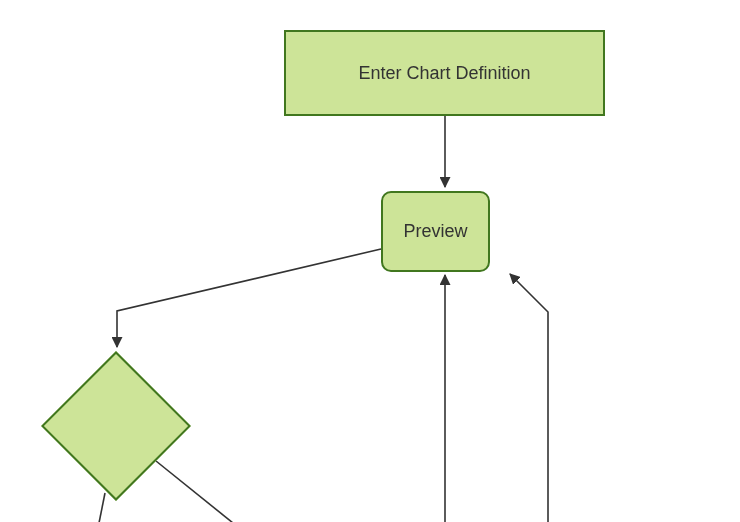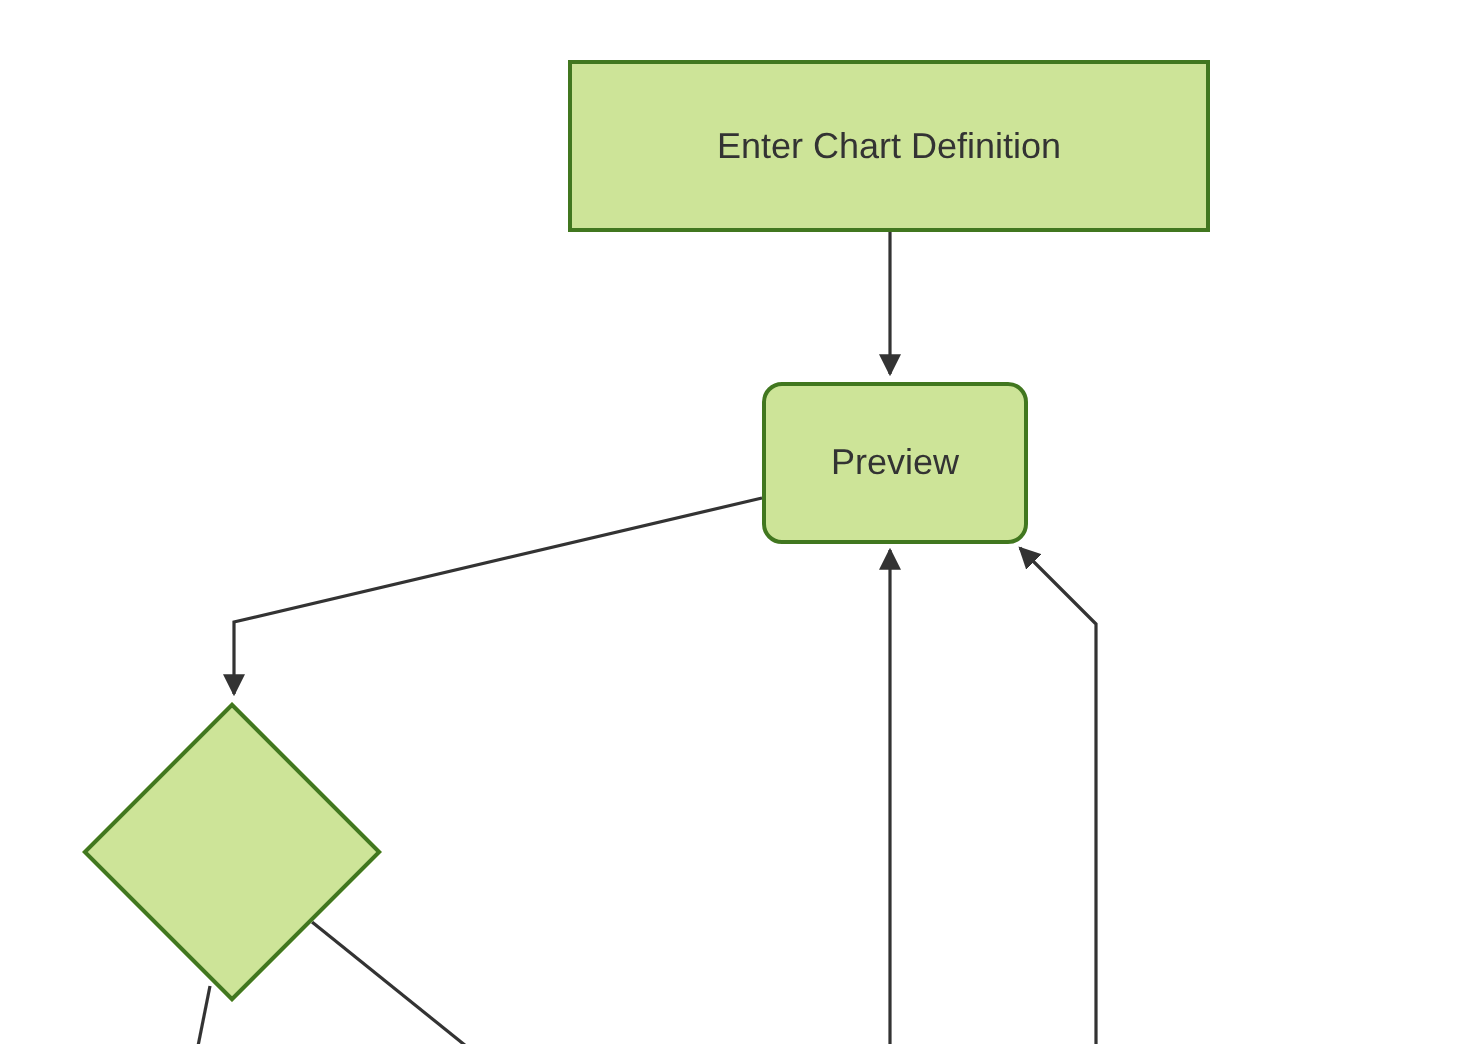--- a/index.html
+++ b/index.html
@@ -45,21 +45,21 @@
     justify-content:center;
     color:var(--text);
     font-size:18px;
   }
   .node-rect{
     left:284px;top:30px;
     width:321px;height:86px;align-items:center;
   }
   .node-rounded{
     left:381px;top:191px;
-    width:133px;height:81px;
+    width:109px;height:81px;
     border-radius:10px;
   }
   .node-diamond{
     left:63px;top:373px;
     width:106px;height:106px;
     transform:rotate(45deg);
   }
   .diamond-label{
     position:absolute;
     left:46px;top:414px;

